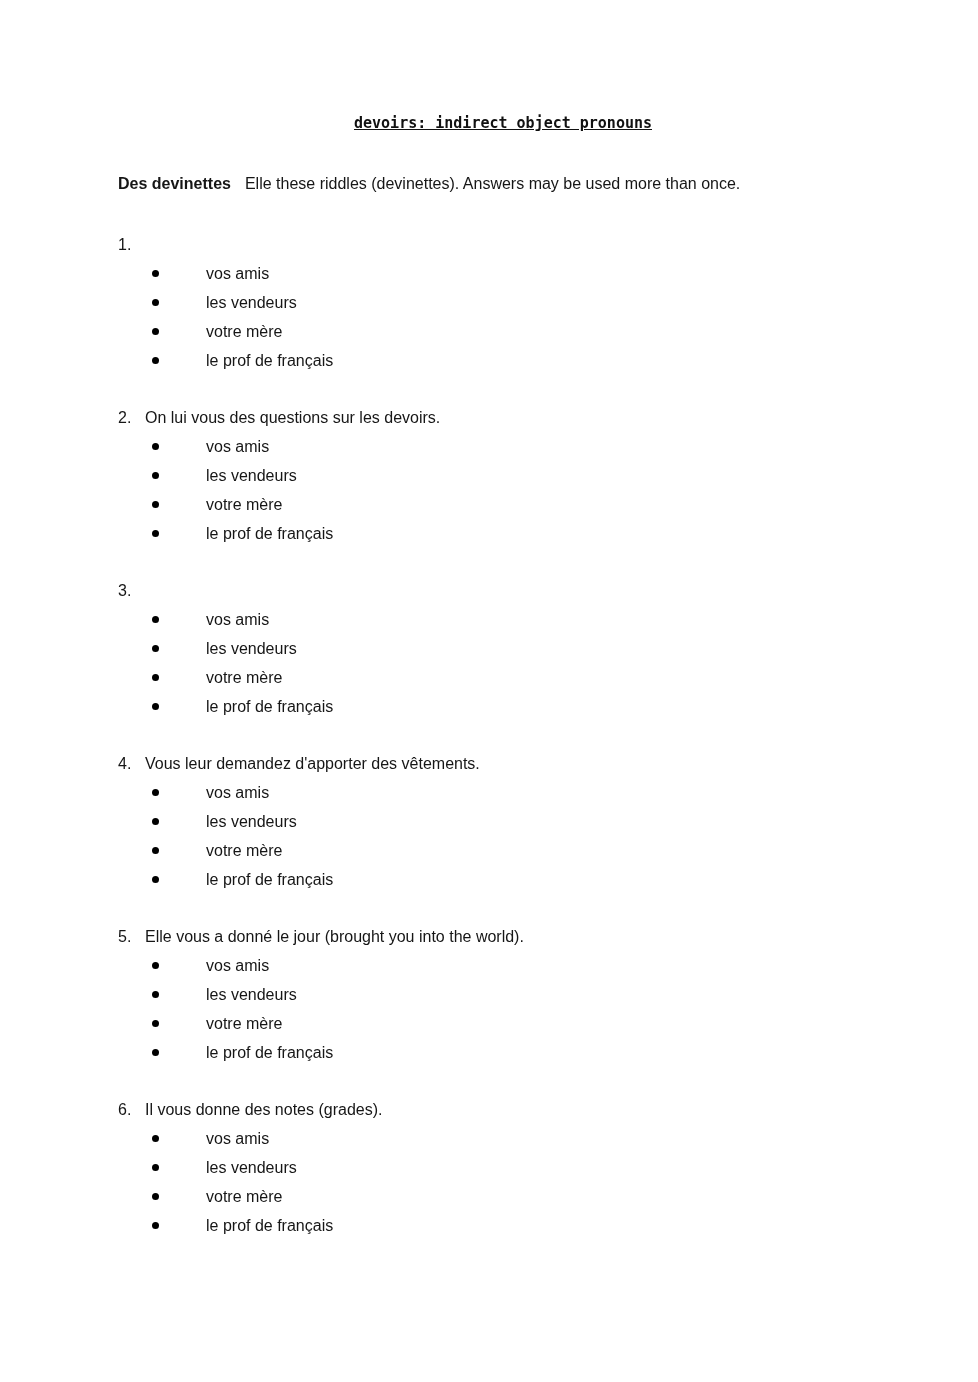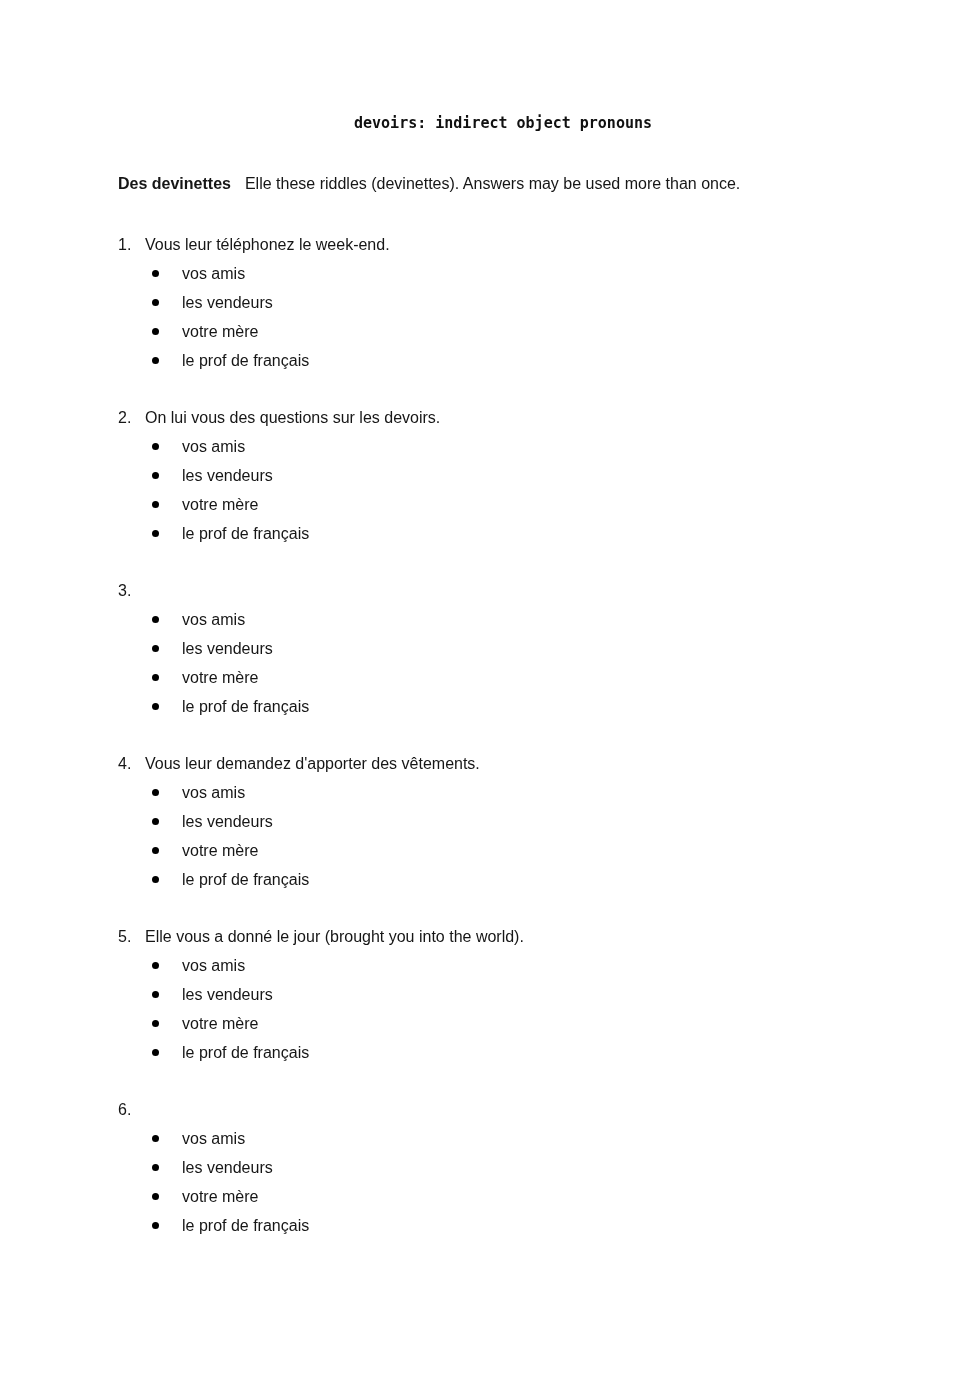--- a/index.html
+++ b/index.html
@@ -16,20 +16,21 @@
     font-family: "Liberation Sans", sans-serif;
     color: #161616;
   }
   .doc-title {
     font-family: "DejaVu Sans Mono", monospace;
     font-size: 15px;
     font-weight: bold;
     text-align: center;
     margin: 0 0 40px 0;
     color: #111;
+    text-decoration: underline;
   }
   .intro {
     font-size: 16px;
     line-height: 24px;
     margin: 0 0 34px 0;
   }
   .intro-lead {
     font-weight: bold;
     margin-right: 14px;
   }
@@ -66,37 +67,37 @@
     width: 7px;
     height: 7px;
     border-radius: 50%;
     background: #000;
     display: inline-block;
     margin-right: 23px;
     flex: 0 0 auto;
   }
   .option-label {
     display: inline-block;
+    margin-left: 24px;
   }
 </style>
 </head>
 <body>
 
 <div class="page">
   <h1 class="doc-title">devoirs: indirect object pronouns</h1>
 
   <p class="intro">
     <span class="intro-lead">Des devinettes</span><span>Elle these riddles (devinettes). Answers may be used more than once.</span>
   </p>
 
   <div class="questions">
   <div class="question-block">
     <div class="question-line">
       <span class="q-num">1.</span>
-      <span class="q-text">Vous leur téléphonez le week-end.</span>
     </div>
     <ul class="options">
 
     <li class="option">
         <span class="bullet"></span>
         <span class="option-label">vos amis</span>
       </li>
           <li class="option">
         <span class="bullet"></span>
         <span class="option-label">les vendeurs</span>
@@ -211,20 +212,21 @@
           <li class="option">
         <span class="bullet"></span>
         <span class="option-label">le prof de français</span>
       </li>
         </ul>
   </div>
 
   <div class="question-block">
     <div class="question-line">
       <span class="q-num">6.</span>
+      <span class="q-text">Il vous donne des notes (grades).</span>
     </div>
     <ul class="options">
 
     <li class="option">
         <span class="bullet"></span>
         <span class="option-label">vos amis</span>
       </li>
           <li class="option">
         <span class="bullet"></span>
         <span class="option-label">les vendeurs</span>

